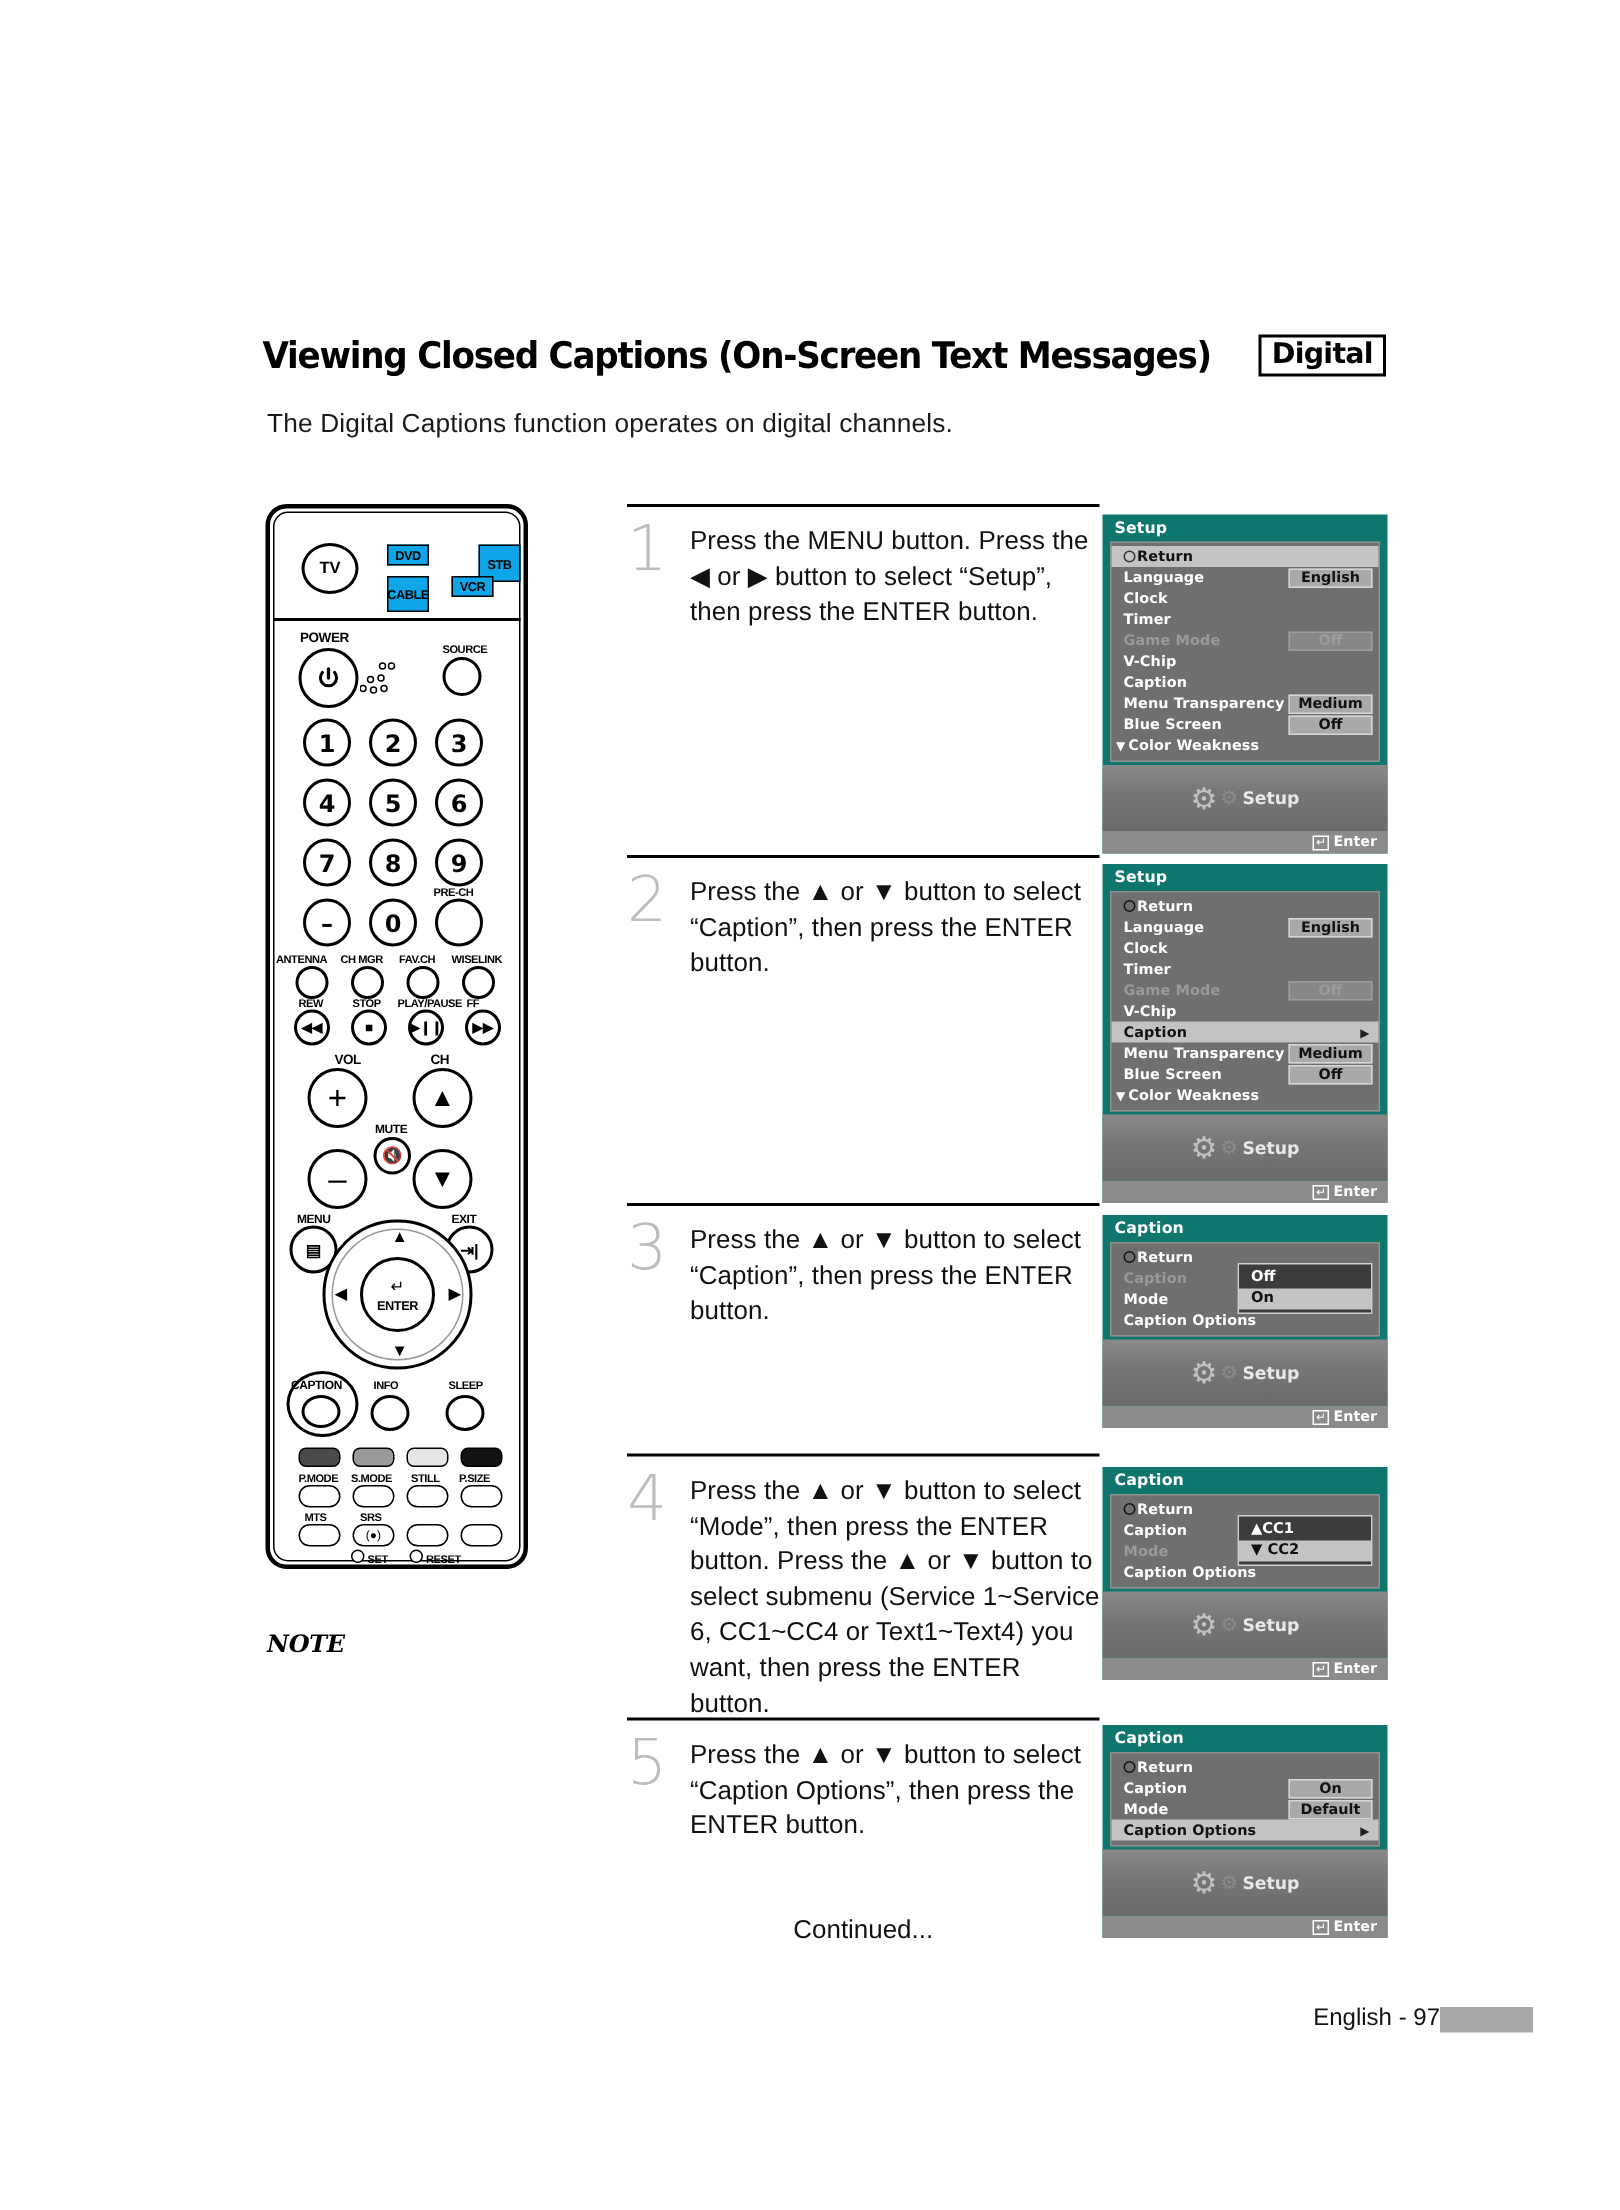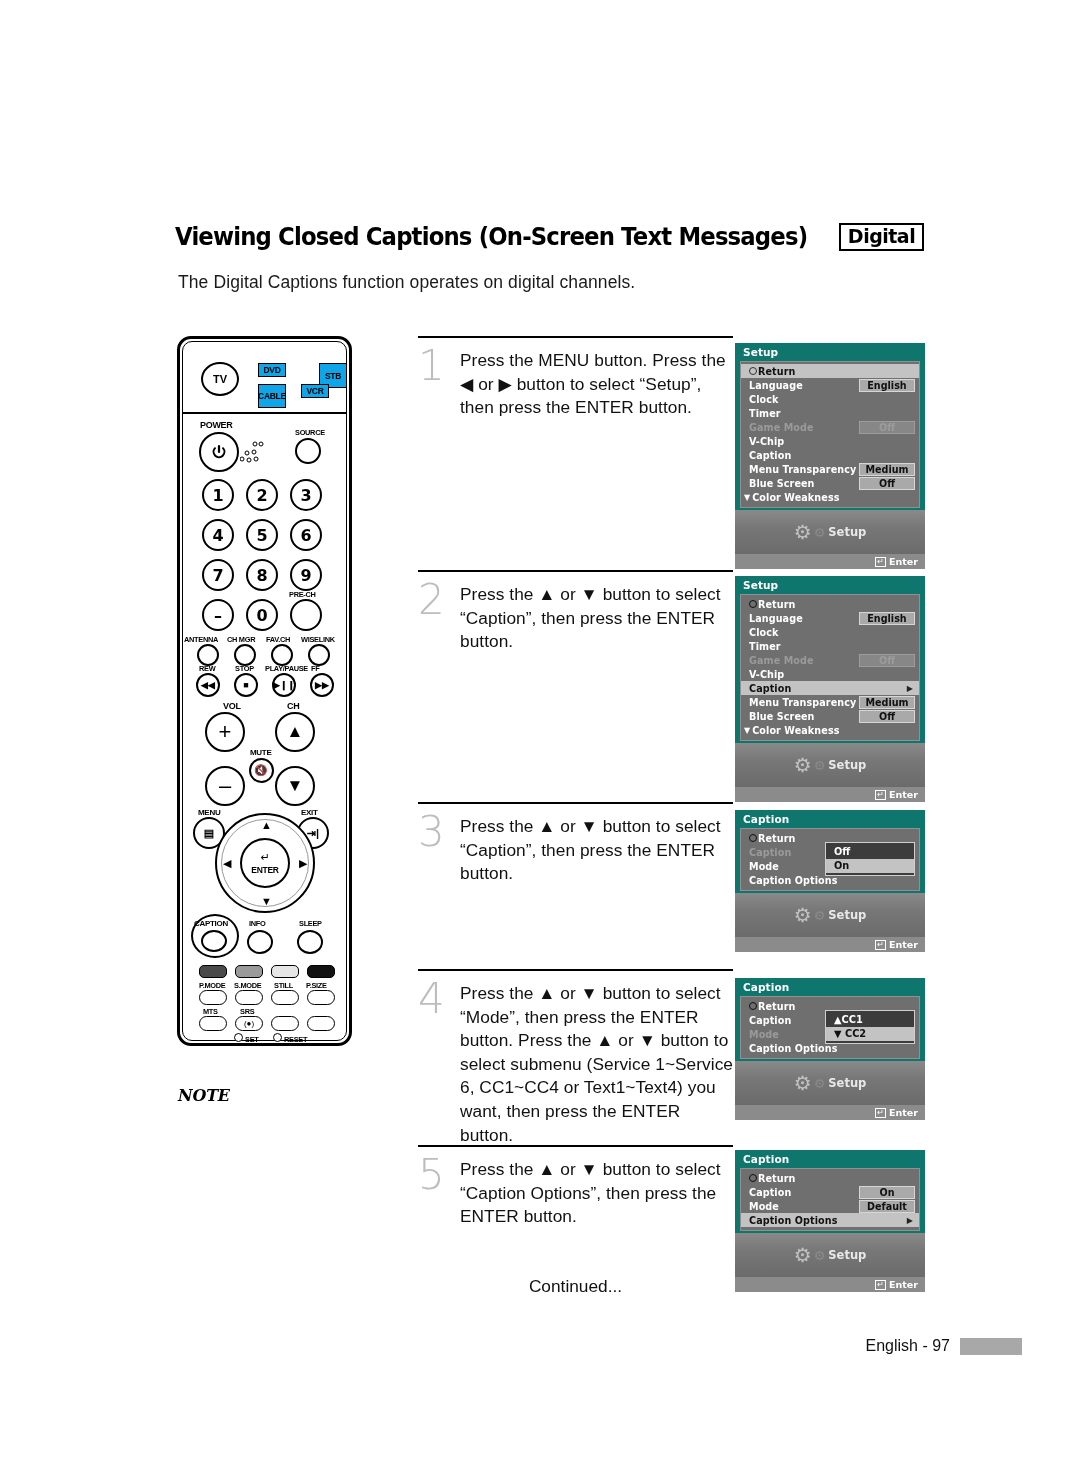--- a/index.html
+++ b/index.html
@@ -158,21 +158,21 @@
   .osd-enterbar {
     height: 15px; background: #8b8b8b; display:flex; align-items:center;
     justify-content:flex-end; padding-right: 7px; gap: 3px;
   }
   .osd-enterbar .ent-icon {
     font-size: 8px; color:#fff; border:1px solid #fff; line-height:8px; padding: 0 1px;
   }
   .osd-enterbar .ent-txt { font-size: 9.5px; font-weight: 700; color:#fff; }
 
   
-  .footer { position:absolute; right: 58px; top: 1337px; display:flex; align-items:center; gap: 10px;}
+  .footer { position:absolute; right: 58px; top: 1337px; display:flex; align-items:center; gap: 0;}
   .footer-text { font-size: 16px; color: #111; }
   .footer-bar { width: 62px; height: 17px; background: #a8a8a8; }
 </style>
 </head>
 <body>
 
 <div id="page">
 
   <div class="page-title-row">
     <div class="page-title">Viewing Closed Captions (On-Screen Text Messages)</div>

